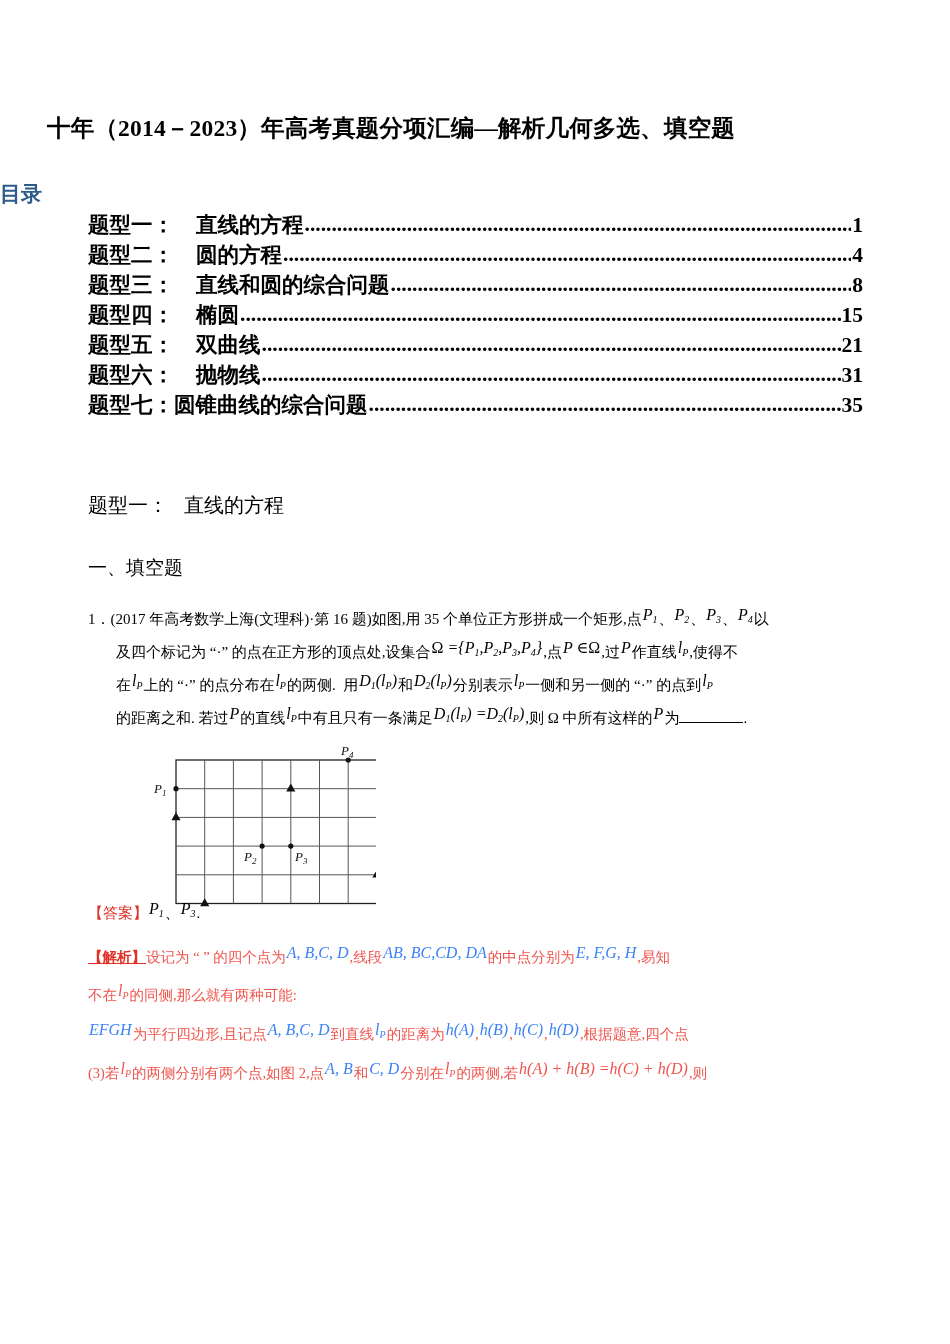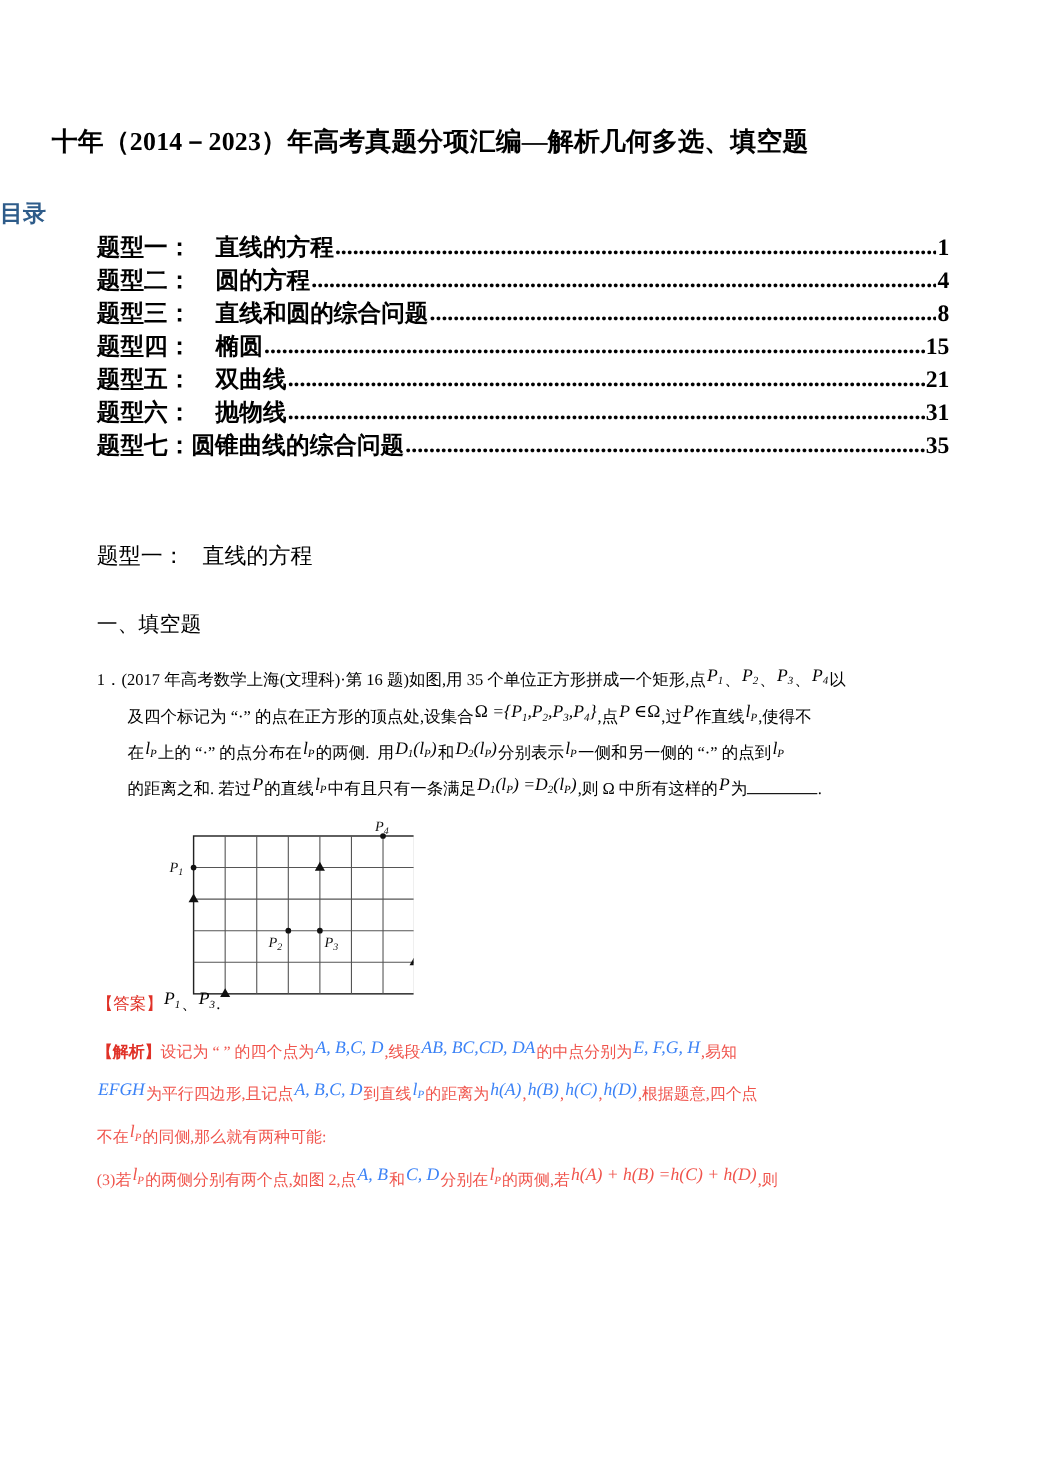--- a/index.html
+++ b/index.html
@@ -161,21 +161,21 @@
     left: 88px;
     top: 938px;
     width: 790px;
     font-size: 14.5px;
     line-height: 37px;
     color: #f0544c;
   }
   .analysis .ln { white-space: nowrap; }
   .analysis .m { color: #3b82f6; }
   .analysis .m.redm { color: #f0544c; }
-  .tag { color: #e03127; font-weight: bold; }
+  .tag { color: #e03127; font-weight: bold; text-decoration: underline; }
 </style>
 </head>
 <body>
 
 <div class="page">
 
   <div class="doc-title">十年（2014－2023）年高考真题分项汇编—解析几何多选、填空题</div>
 
   <div class="toc-heading">目录</div>
 
@@ -311,28 +311,28 @@
     <span class="red-bold">【答案】</span><span class="m"><span>P</span><sub>1</sub></span><span>、</span><span class="m"><span>P</span><sub>3</sub></span><span>.</span>
   </div>
 
   <div class="analysis">
 
     <div class="ln">
       <span class="tag">【解析】</span><span>设记为 “ ” 的四个点为</span><span class="m">A, B,C, D</span><span>,线段</span><span class="m">AB, BC,CD, DA</span><span>的中点分别为</span><span class="m">E, F,G, H</span><span>,易知</span>
     </div>
 
     <div class="ln">
+      <span>不在</span><span class="m redm"><span class="mi">l</span><sub>P</sub></span><span>的同侧,那么就有两种可能:</span>
+    </div>
+
+    <div class="ln">
       <span class="m">EFGH</span><span>为平行四边形,且记点</span><span class="m">A, B,C, D</span><span>到直线</span><span class="m"><span class="mi">l</span><sub>P</sub></span><span>的距离为</span><span class="m">h(A)</span>,<span class="m">h(B)</span>,<span class="m">h(C)</span>,<span class="m">h(D)</span><span>,根据题意,四个点</span>
     </div>
 
     <div class="ln">
-      <span>不在</span><span class="m redm"><span class="mi">l</span><sub>P</sub></span><span>的同侧,那么就有两种可能:</span>
-    </div>
-
-    <div class="ln">
       <span>(3)若</span><span class="m redm"><span class="mi">l</span><sub>P</sub></span><span>的两侧分别有两个点,如图 2,点</span><span class="m">A, B</span><span>和</span><span class="m">C, D</span><span>分别在</span><span class="m redm"><span class="mi">l</span><sub>P</sub></span><span>的两侧,若</span><span class="m redm">h(A) + h(B) =h(C) + h(D)</span><span>,则</span>
     </div>
 
 
 
 
   </div>
 
 </div>
 

